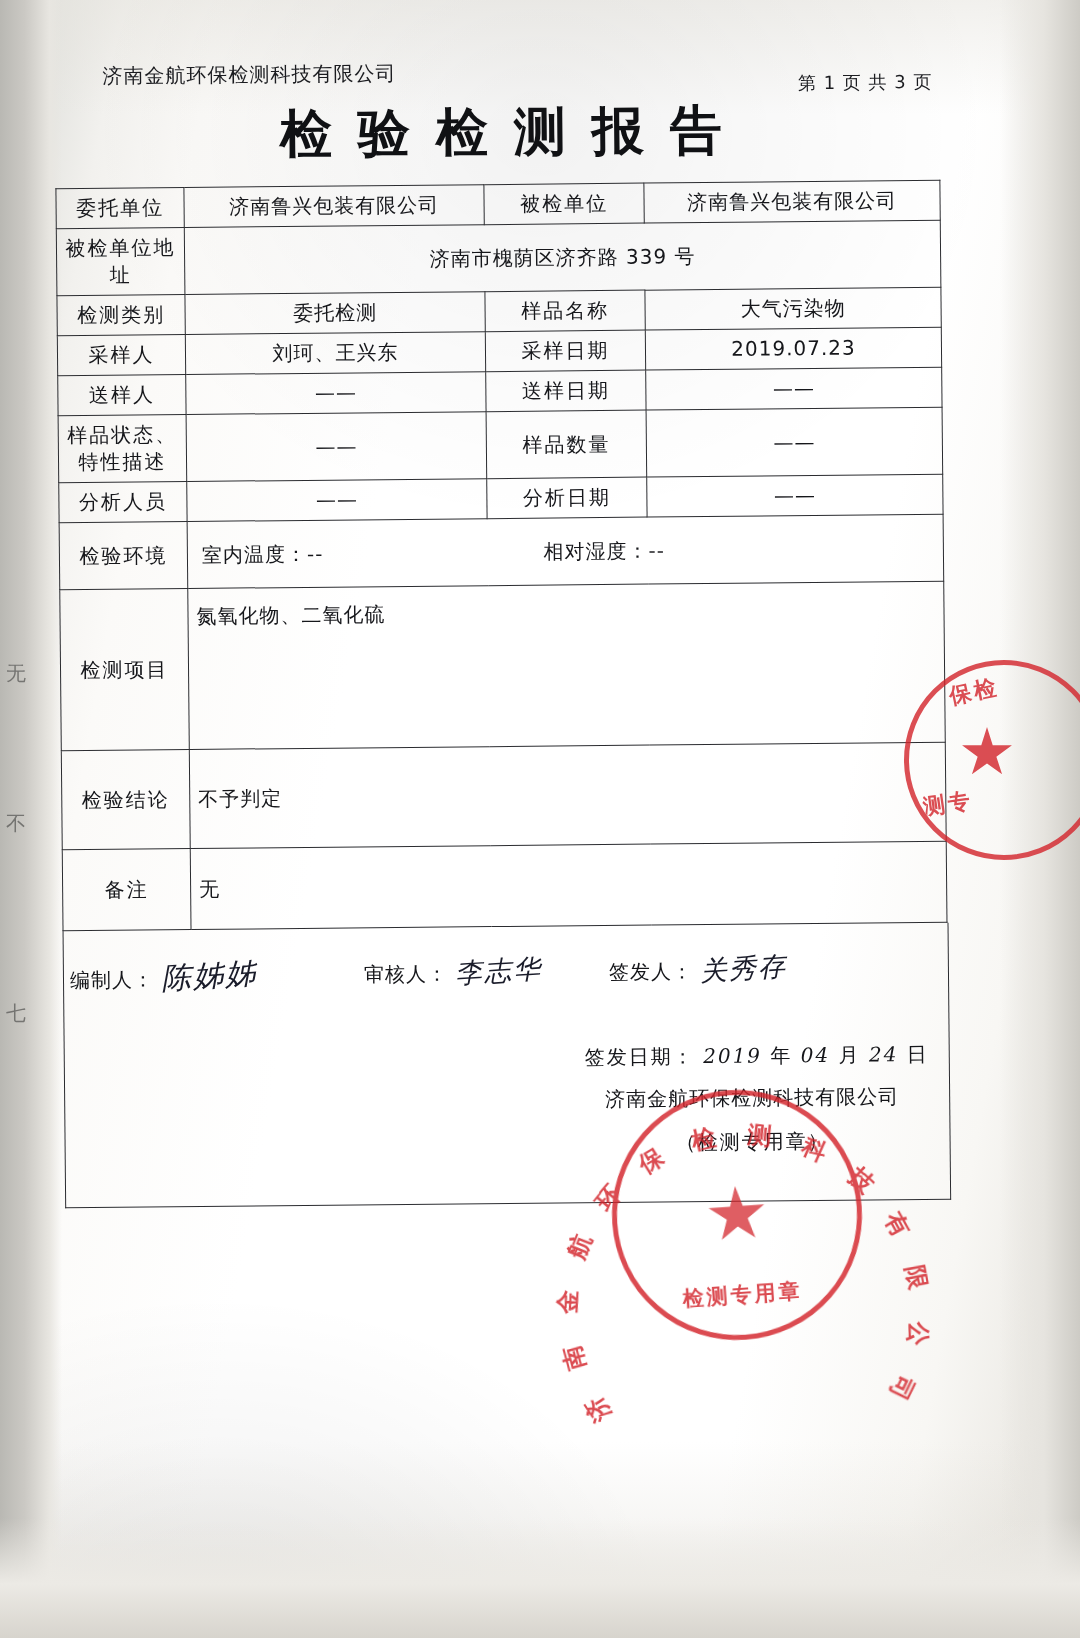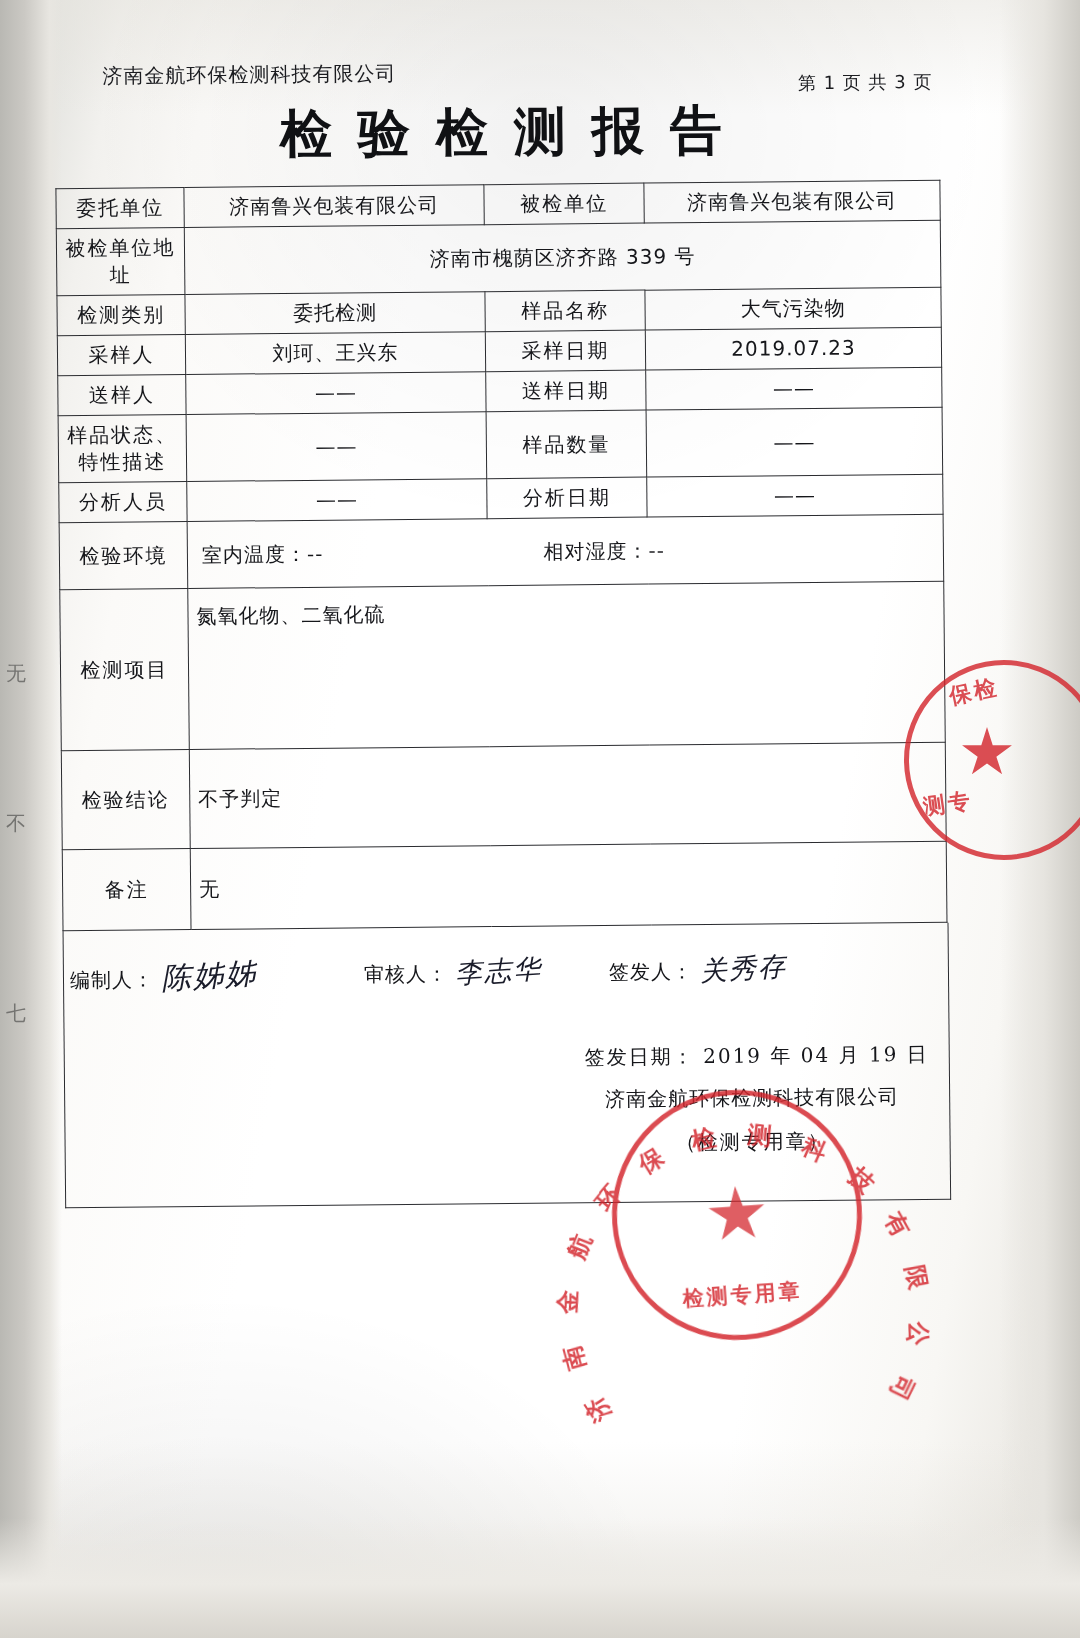--- a/index.html
+++ b/index.html
@@ -185,21 +185,21 @@
   }
   .hand.small { font-size: 27px; }
 
   .issue-line {
     position: absolute;
     top: 118px;
     left: 520px;
     font-size: 20px;
     letter-spacing: 2px;
   }
-  .issue-line .hd { font-family: "DejaVu Serif", serif; }
+  .issue-line .hd { font-family: "DejaVu Serif", serif; font-style: italic; }
   .company-line {
     position: absolute;
     top: 160px;
     left: 540px;
     font-size: 20px;
     letter-spacing: 1px;
   }
   .seal-label {
     position: absolute;
     top: 204px;
@@ -406,21 +406,21 @@
         <span class="hand small">关秀存</span>
       </span>
     </div>
 
     <div class="issue-line">
       <span>签发日期：</span>
       <span class="hd">2019</span>
       <span>年</span>
       <span class="hd">04</span>
       <span>月</span>
-      <span class="hd">19</span>
+      <span class="hd">24</span>
       <span>日</span>
     </div>
 
     <div class="company-line">济南金航环保检测科技有限公司</div>
     <div class="seal-label">（检测专用章）</div>
   </div>
 </div>
 
 <div class="stamp-main">
   <div class="star"></div>

